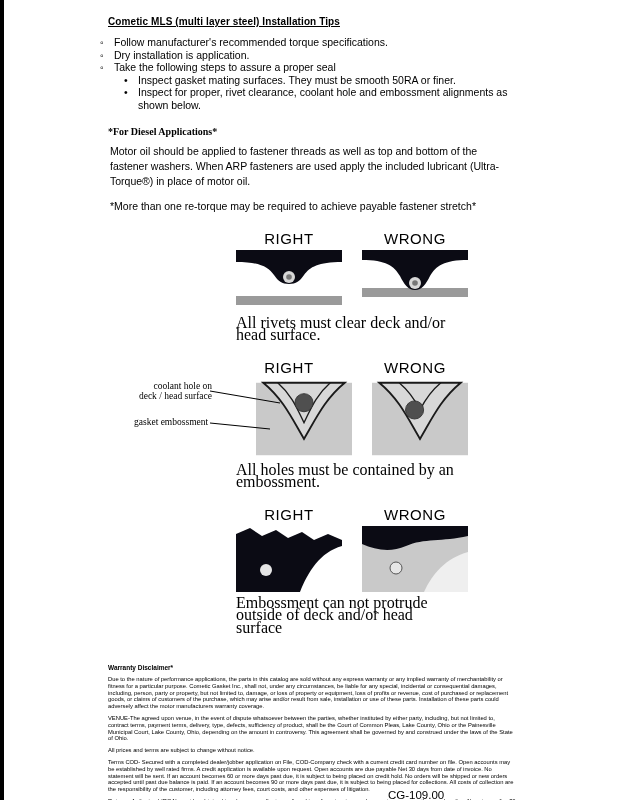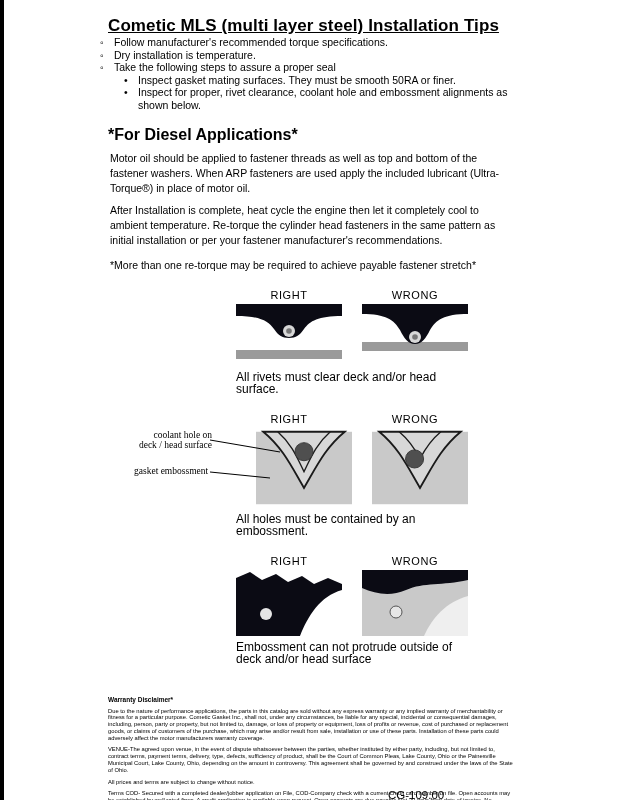--- a/index.html
+++ b/index.html
@@ -5,40 +5,40 @@
   html,body { margin:0; padding:0; background:#ffffff; }
   .page {
     position:relative; width:618px; height:800px; background:#ffffff;
     font-family:"Liberation Sans", sans-serif; color:#000; overflow:hidden;
   }
   .left-bar { position:absolute; left:0; top:0; width:4px; height:800px; background:#000; }
 
   .content { position:absolute; left:96px; top:16px; width:424px; }
 
   .title {
-    font-size:17px; font-weight:bold; text-decoration:underline;
-    margin:0 0 0 12px; letter-spacing:0.1px;
+    font-size:10px; font-weight:bold; text-decoration:underline;
+    margin:0 0 9px 12px; letter-spacing:0.1px;
   }
 
   .bullet { position:relative; font-size:10.5px; line-height:12.5px; padding-left:14px; margin-left:4px; }
   .bullet .marker { position:absolute; left:0; top:0; font-size:10.5px; }
   .bullet.sub { margin-left:28px; }
 
-  .diesel-heading { font-size:16px; font-weight:bold; margin:15px 0 7px 12px; }
+  .diesel-heading { font-size:10px; font-weight:bold; margin:15px 0 7px 12px;font-family:Liberation Serif, serif; }
   p.body { font-size:10.5px; line-height:15px; margin:0 16px 7px 14px; width:396px; }
   .note { font-size:10.5px; line-height:12.5px; margin:11px 0 12px 14px; }
 
   .diagrams { position:relative; margin-top:2px; }
-  .dg-labels { display:flex; margin-left:140px; width:232px; font-size:11px; letter-spacing:0.6px;margin-top:17px; }
+  .dg-labels { display:flex; margin-left:140px; width:232px; font-size:15px; letter-spacing:0.6px;margin-top:17px; }
   .dg-labels .lab { width:106px; text-align:center; }
   .dg-labels .lab + .lab { margin-left:20px; }
   .dg-images { display:flex; margin-left:140px; margin-top:3px; width:232px;font-family:Liberation Serif, serif; }
   .dg-images svg { display:block; }
   .dg-images svg + svg { margin-left:20px; }
-  .dg-caption { font-size:12px; line-height:12.5px; margin:5px 0 9px 140px; width:226px; }
+  .dg-caption { font-size:16px; line-height:12.5px; margin:5px 0 9px 140px; width:226px;font-family:Liberation Serif, serif; }
 
   .row2-images { position:relative; }
   .ann { position:absolute; font-size:9.5px; line-height:10.5px; text-align:right; }
   .ann-coolant { left:-100px; top:2px; width:76px; white-space:pre-line; }
   .ann-emboss { left:-102px; top:38px; width:74px; white-space:nowrap; }
   .ann-lines { position:absolute; left:-26px; top:0; pointer-events:none; }
 
   .warranty { margin:30px 0 0 12px; width:408px; }
   .warranty-heading { font-size:6.5px; font-weight:bold; margin:0 0 5px 0; }
   .warranty p { font-size:5.8px; line-height:6.8px; margin:0 0 5px 0; }
@@ -55,38 +55,37 @@
   <div class="content">
 
     <div class="title">Cometic MLS (multi layer steel) Installation Tips</div>
 
     <div class="bullet">
       <span class="marker">◦</span>
       <span>Follow manufacturer's recommended torque specifications.</span>
     </div>
     <div class="bullet">
       <span class="marker">◦</span>
-      <span>Dry installation is temperature.</span>
+      <span>Dry installation is application.</span>
     </div>
     <div class="bullet">
       <span class="marker">◦</span>
       <span>Take the following steps to assure a proper seal</span>
     </div>
     <div class="bullet sub">
       <span class="marker">•</span>
       <span>Inspect gasket mating surfaces.  They must be smooth 50RA or finer.</span>
     </div>
     <div class="bullet sub">
       <span class="marker">•</span>
       <span>Inspect for proper, rivet clearance, coolant hole and embossment alignments as shown below.</span>
     </div>
 
     <div class="diesel-heading">*For Diesel Applications*</div>
     <p class="body">Motor oil should be applied to fastener threads as well as top and bottom of the fastener washers. When ARP fasteners are used apply the included lubricant (Ultra-Torque®) in place of motor oil.</p>
-    <p class="body">After Installation is complete, heat cycle the engine then let it completely cool to ambient temperature. Re-torque the cylinder head fasteners in the same pattern as initial installation or per your fastener manufacturer's recommendations.</p>
     <div class="note">*More than one re-torque may be required to achieve payable fastener stretch*</div>
 
     <div class="diagrams">
 
       <div class="dg-labels">
         <span class="lab">RIGHT</span>
         <span class="lab">WRONG</span>
       </div>
       <div class="dg-images">
         <svg width="106" height="62" viewBox="0 0 106 62">

